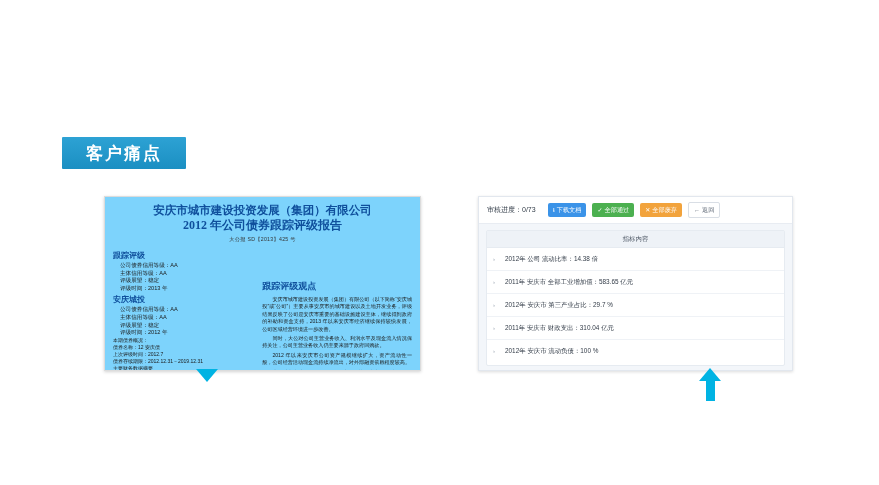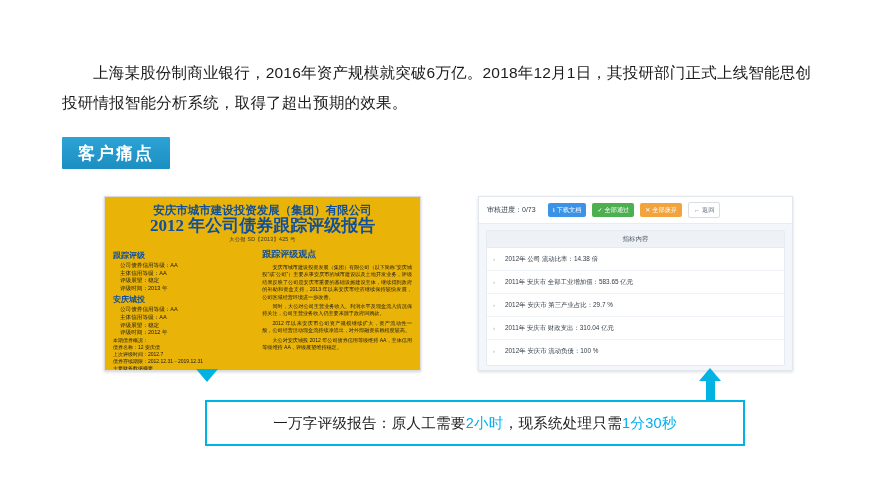--- a/index.html
+++ b/index.html
@@ -30,68 +30,68 @@
     color: #1b1b1b;
     text-indent: 2em;
     letter-spacing: 0.2px;
   }
   
   .banner {
     position: absolute;
     left: 62px;
     top: 137px;
     height: 32px;
-    padding: 0 16px;
+    padding: 0 24px;
     background: #2196c9;
     background: linear-gradient(180deg, #2da2d4 0%, #1b8fc2 100%);
     color: #ffffff;
     font-size: 17px;
     font-weight: bold;
     letter-spacing: 2px;
     display: flex;
     align-items: center;
     border-radius: 1px;
   }
   
   .doc-card {
     position: absolute;
     left: 104px;
     top: 196px;
     width: 317px;
     height: 175px;
-    background: #eab308;
+    background: #7dd3fc;
     border: 1px solid #dcdcdc;
     box-shadow: 0 1px 3px rgba(0,0,0,0.18);
     overflow: hidden;
     padding: 6px 8px;
     box-sizing: border-box;
   }
   .doc-title {
     text-align: center;
     color: #0f4f9c;
     font-weight: bold;
     font-size: 11.5px;
     line-height: 15px;
     font-family: "Liberation Serif", serif;
   }
-  .doc-title .l2 { font-size: 17px; }
+  .doc-title .l2 { font-size: 12px; }
   .doc-sub {
     text-align: center;
     font-size: 5.2px;
     color: #333;
     margin-top: 3px;
     letter-spacing: 0.3px;
   }
   .doc-body {
     display: flex;
     margin-top: 5px;
     gap: 14px;
   }
   .doc-col-left { width: 140px; }
-  .doc-col-right { width: 155px; }
+  .doc-col-right { width: 155px; margin-top: 32px; }
   .doc-h {
     color: #0f4f9c;
     font-weight: bold;
     font-size: 8px;
     margin: 2px 0 1px 0;
     font-family: "Liberation Serif", serif;
   }
   .doc-h-blue {
     color: #0f4f9c;
     font-weight: bold;
@@ -245,21 +245,20 @@
   }
   #arrow-right-stem {
     left: 705.5px; top: 381px; height: 20px;
   }
 </style>
 </head>
 <body>
 
 <div class="page">
 
-  <div class="intro">上海某股份制商业银行，2016年资产规模就突破6万亿。2018年12月1日，其投研部门正式上线智能思创投研情报智能分析系统，取得了超出预期的效果。</div>
 
   <div class="banner">
     <span>客户痛点</span>
   </div>
 
   <div class="doc-card">
     <div class="doc-title">
       <div>安庆市城市建设投资发展（集团）有限公司</div>
       <div class="l2">2012 年公司债券跟踪评级报告</div>
     </div>
@@ -336,20 +335,14 @@
         <span class="chev">›</span>
         <span>2012年 安庆市 流动负债：100 %</span>
       </div>
     </div>
   </div>
 
   <div class="arrow-head" id="arrow-left-head"></div>
   <div class="arrow-head" id="arrow-right-head"></div>
   <div class="arrow-stem" id="arrow-right-stem"></div>
 
-  <div class="caption-box">
-    <span>一万字评级报告：原人工需要</span>
-      <span class="hl">2小时</span>
-      <span>，现系统处理只需</span>
-      <span class="hl">1分30秒</span>
-  </div>
 
 </div>
 
 </body></html>

